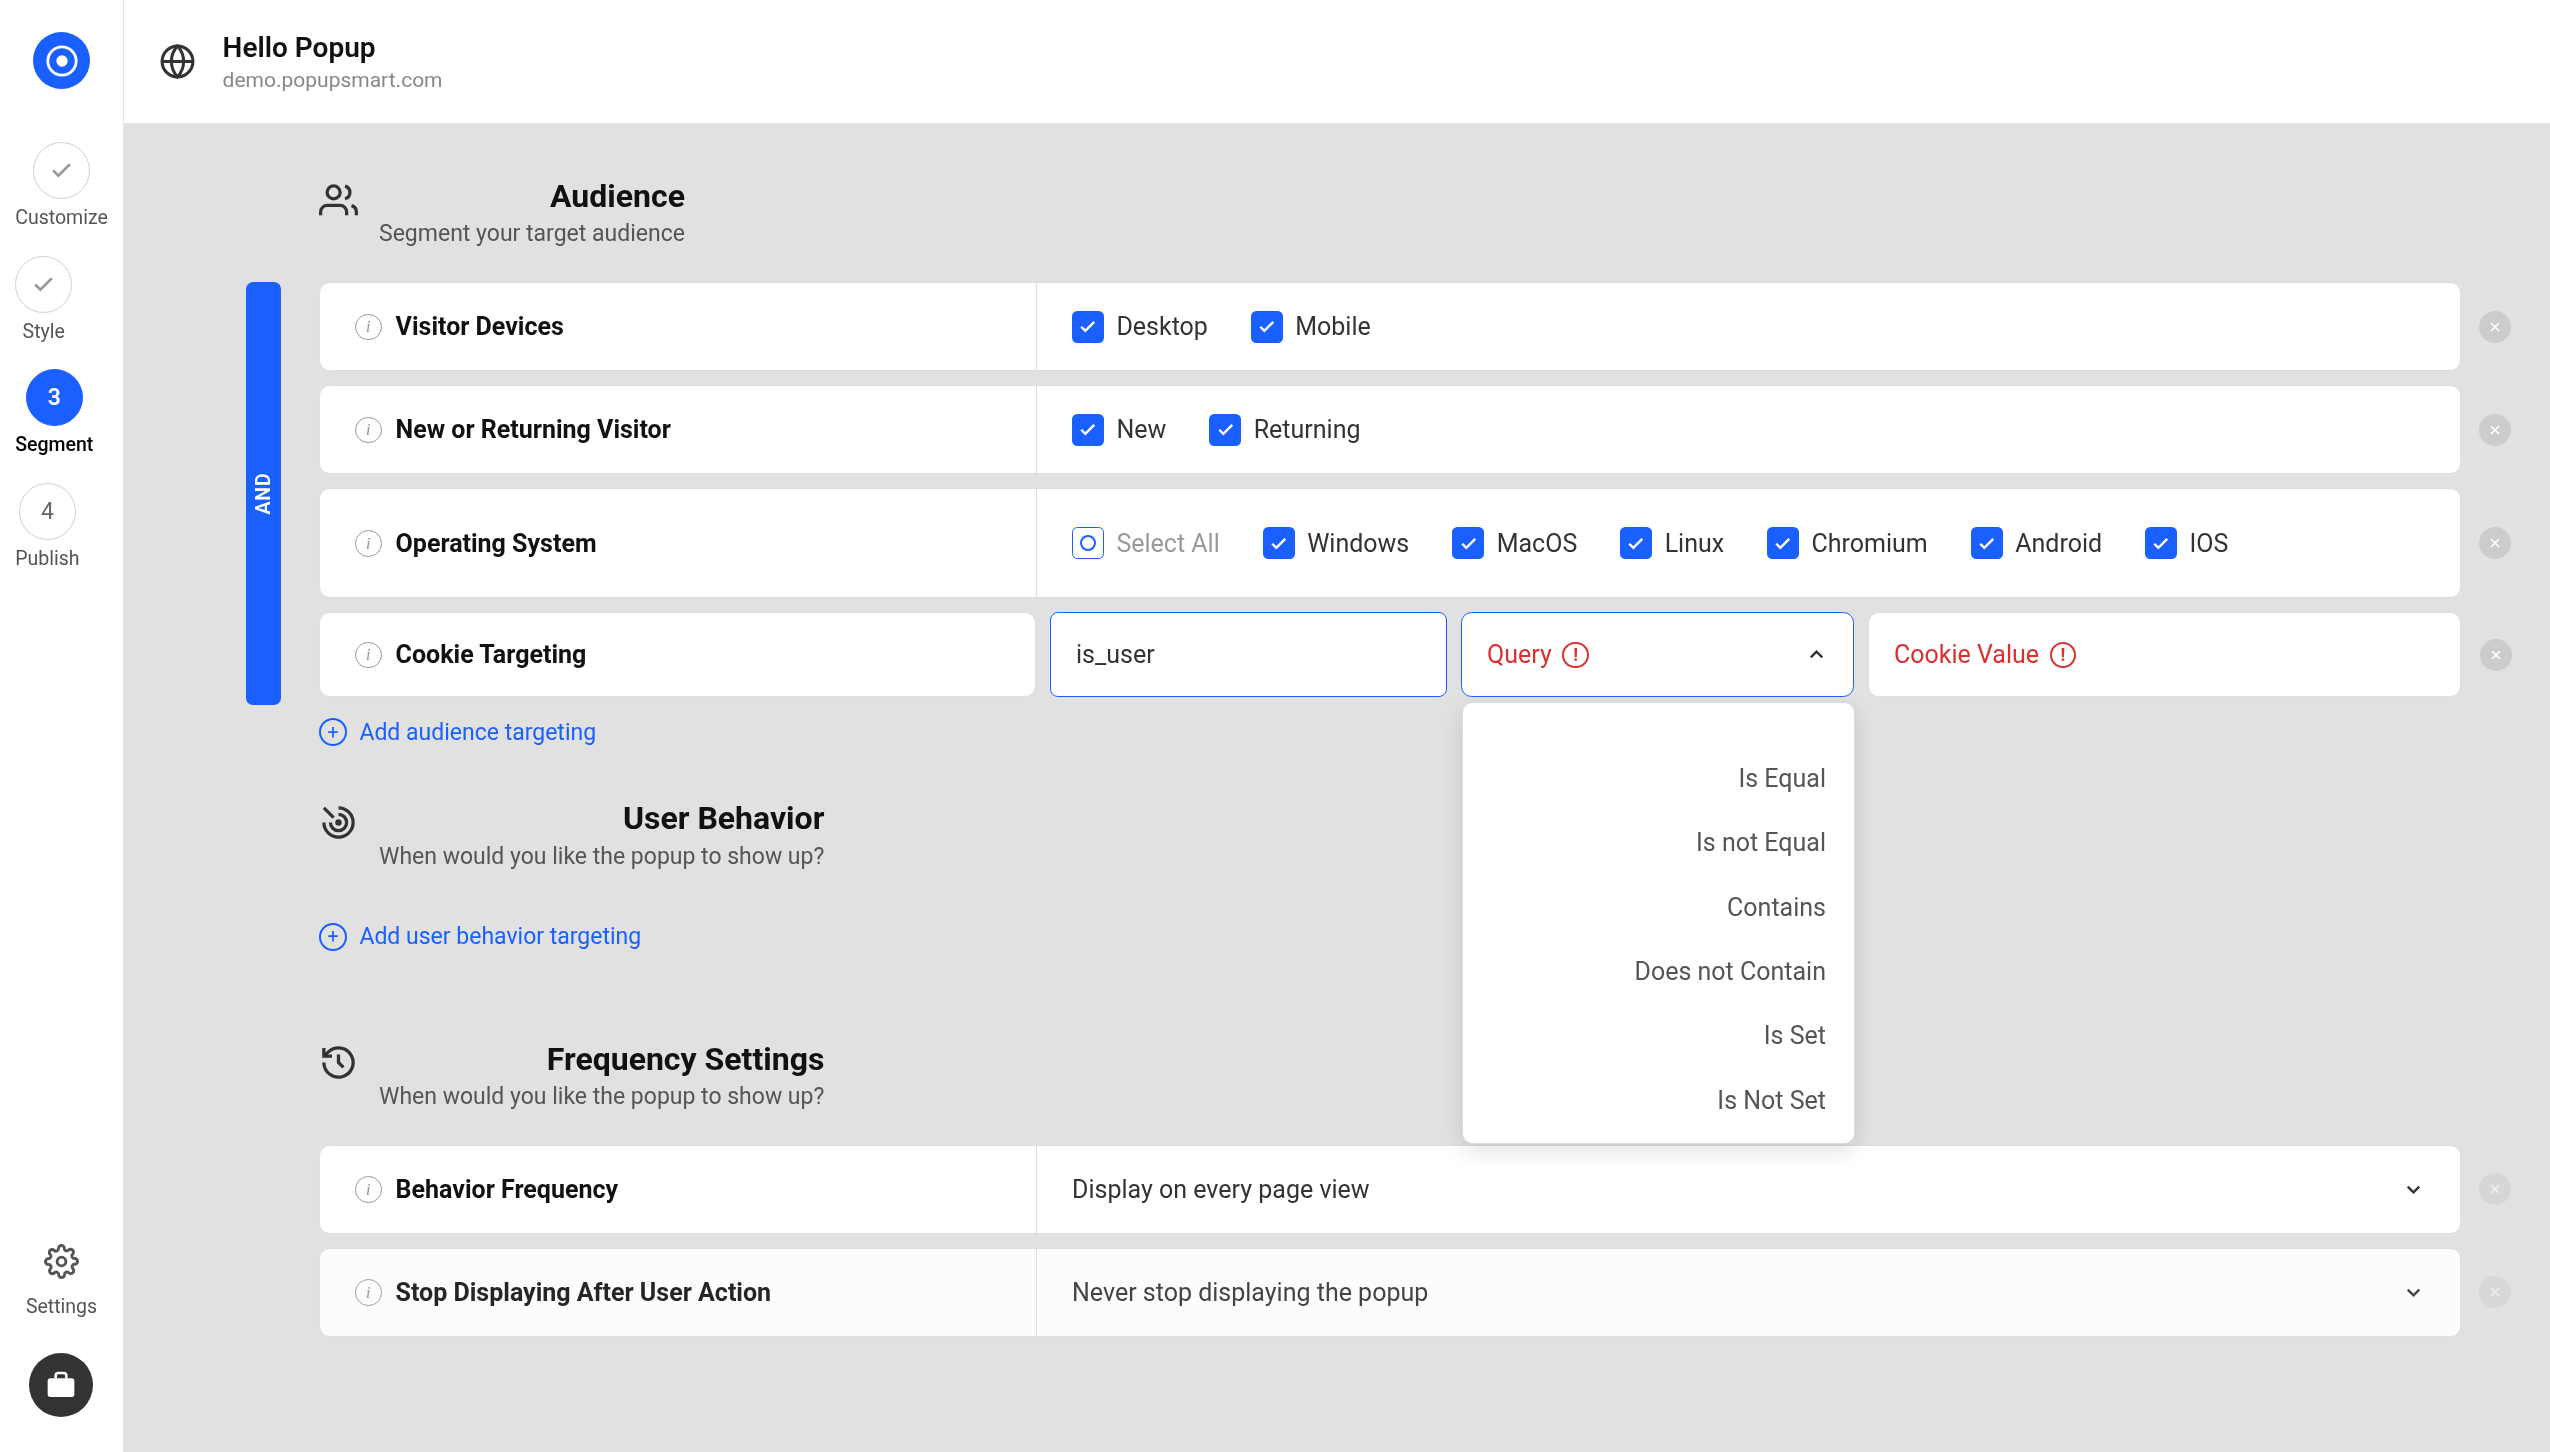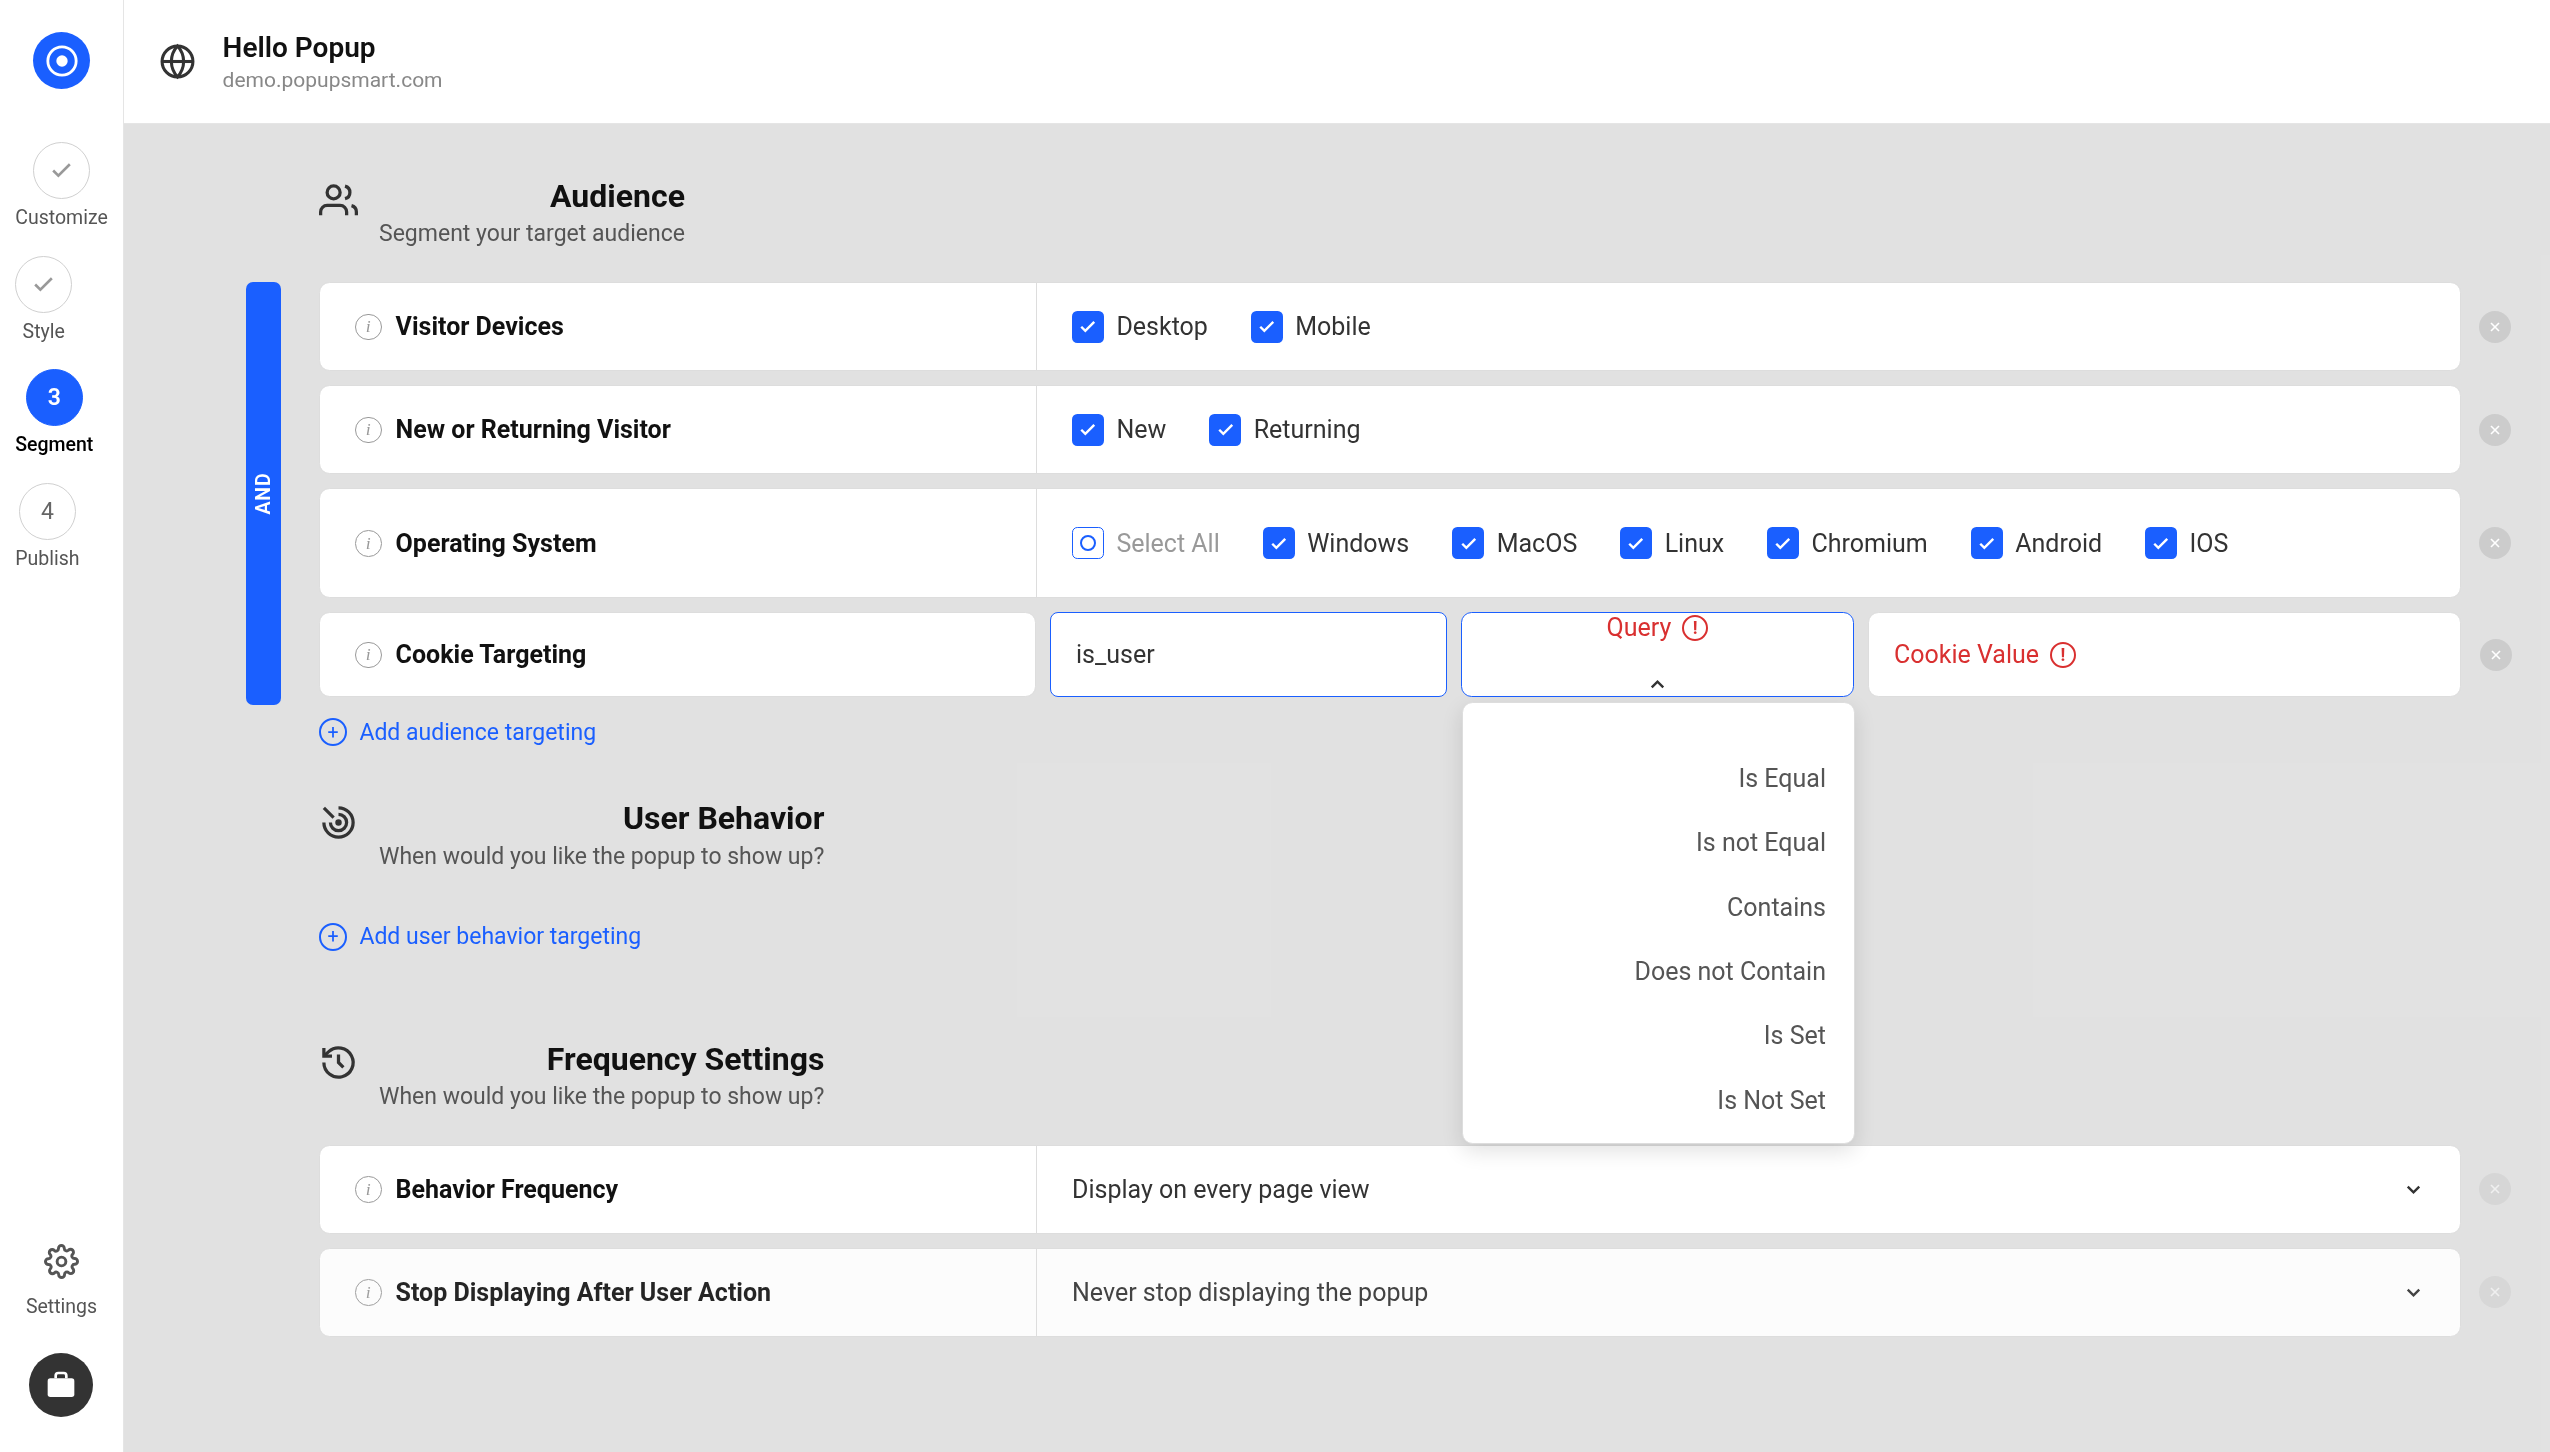--- a/index.html
+++ b/index.html
@@ -59,21 +59,21 @@
 .chk.empty .box .ring { width: 16px; height: 16px; border: 2.7px solid #1a5fff; border-radius: 50%; }
 .chk .opt-txt { font-size: 25px; color: #333; }
 .chk.muted .opt-txt { color: #999; }
 .remove-btn { position: absolute; right: -51px; top: 50%; transform: translateY(-50%); width: 32px; height: 32px; border-radius: 50%; background: #ccc; display: flex; align-items: center; justify-content: center; }
 .remove-btn svg { width: 16px; height: 16px; stroke: #fff; stroke-width: 2.5; }
 
 
 .cookie-row { display: flex; gap: 14px; margin-bottom: 14px; align-items: stretch; position: relative; }
 .cookie-label { width: 717px; flex-shrink: 0; border: 0.9px solid #ddd; border-radius: 10.6px; background: #fff; display: flex; align-items: center; gap: 14px; padding: 0 35px; min-height: 85px; }
 .cookie-input { width: 397px; border: 1.8px solid #1a5fff; border-radius: 8px; background: #fff; display: flex; align-items: center; padding: 0 25px; font-size: 25px; color: #333; position: relative; z-index: 10; }
-.cookie-query { width: 393px; border: 1.8px solid #1a5fff; border-radius: 10.6px; background: #fff; display: flex; align-items: center; justify-content: space-between; padding: 0 25px; position: relative; z-index: 10; flex-direction: column; }
+.cookie-query { width: 393px; border: 1.8px solid #1a5fff; border-radius: 10.6px; background: #fff; display: flex; align-items: center; justify-content: space-between; padding: 0 25px; position: relative; z-index: 10; }
 .cookie-query .q-txt { color: #d93030; font-size: 25px; display: flex; align-items: center; gap: 10.6px; }
 .err-ic { width: 26.6px; height: 26.6px; border: 2.2px solid #d93030; border-radius: 50%; display: flex; align-items: center; justify-content: center; color: #d93030; font-size: 17.7px; font-weight: 700; }
 .cookie-value { flex: 1; border: 0.9px solid #ddd; border-radius: 10.6px; background: #fff; display: flex; align-items: center; padding: 0 25px; }
 .cookie-value .v-txt { color: #d93030; font-size: 25px; display: flex; align-items: center; gap: 10.6px; }
 
 
 .dropdown { position: absolute; top: 89px; left: 0; width: 393px; background: #fff; border: 0.9px solid #ddd; border-radius: 10.6px; box-shadow: 0 7px 21px rgba(0,0,0,0.12); padding: 43px 0 10.6px; z-index: 20; }
 .dropdown .opt { padding: 17.7px 28px; font-size: 25px; color: #555; cursor: pointer; }
 
 .add-link { display: flex; align-items: center; gap: 12.4px; color: #1a5fff; font-size: 23px; margin-top: 21px; }

